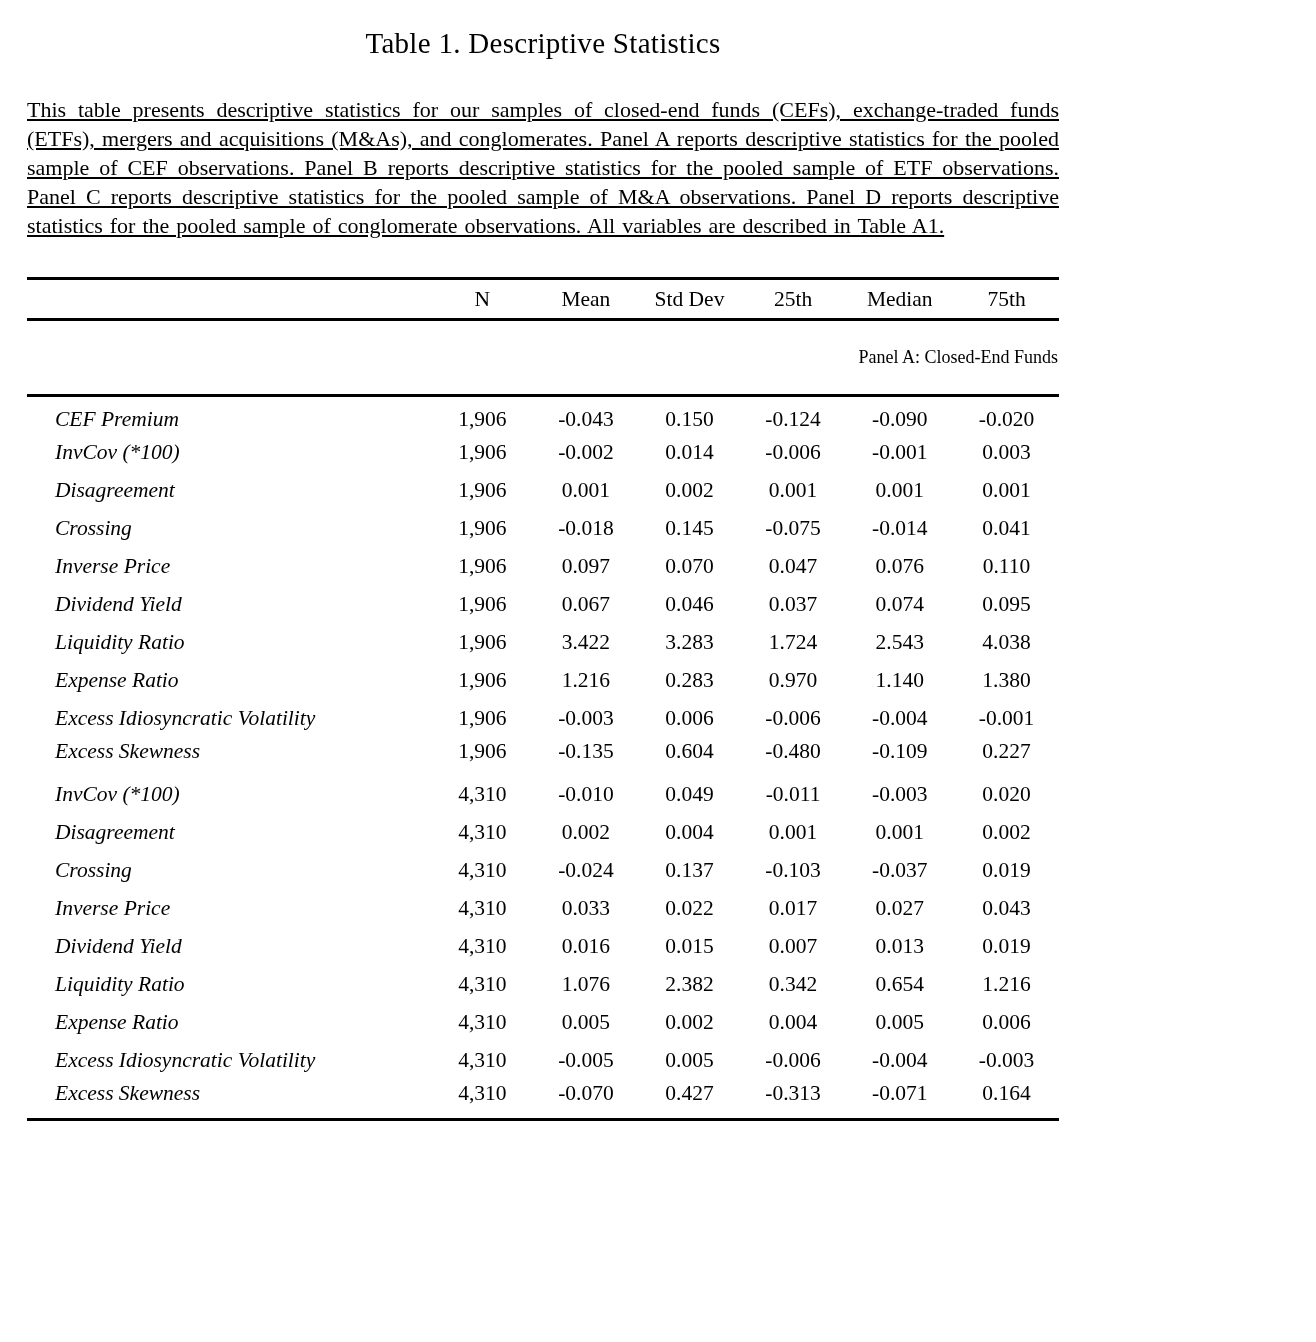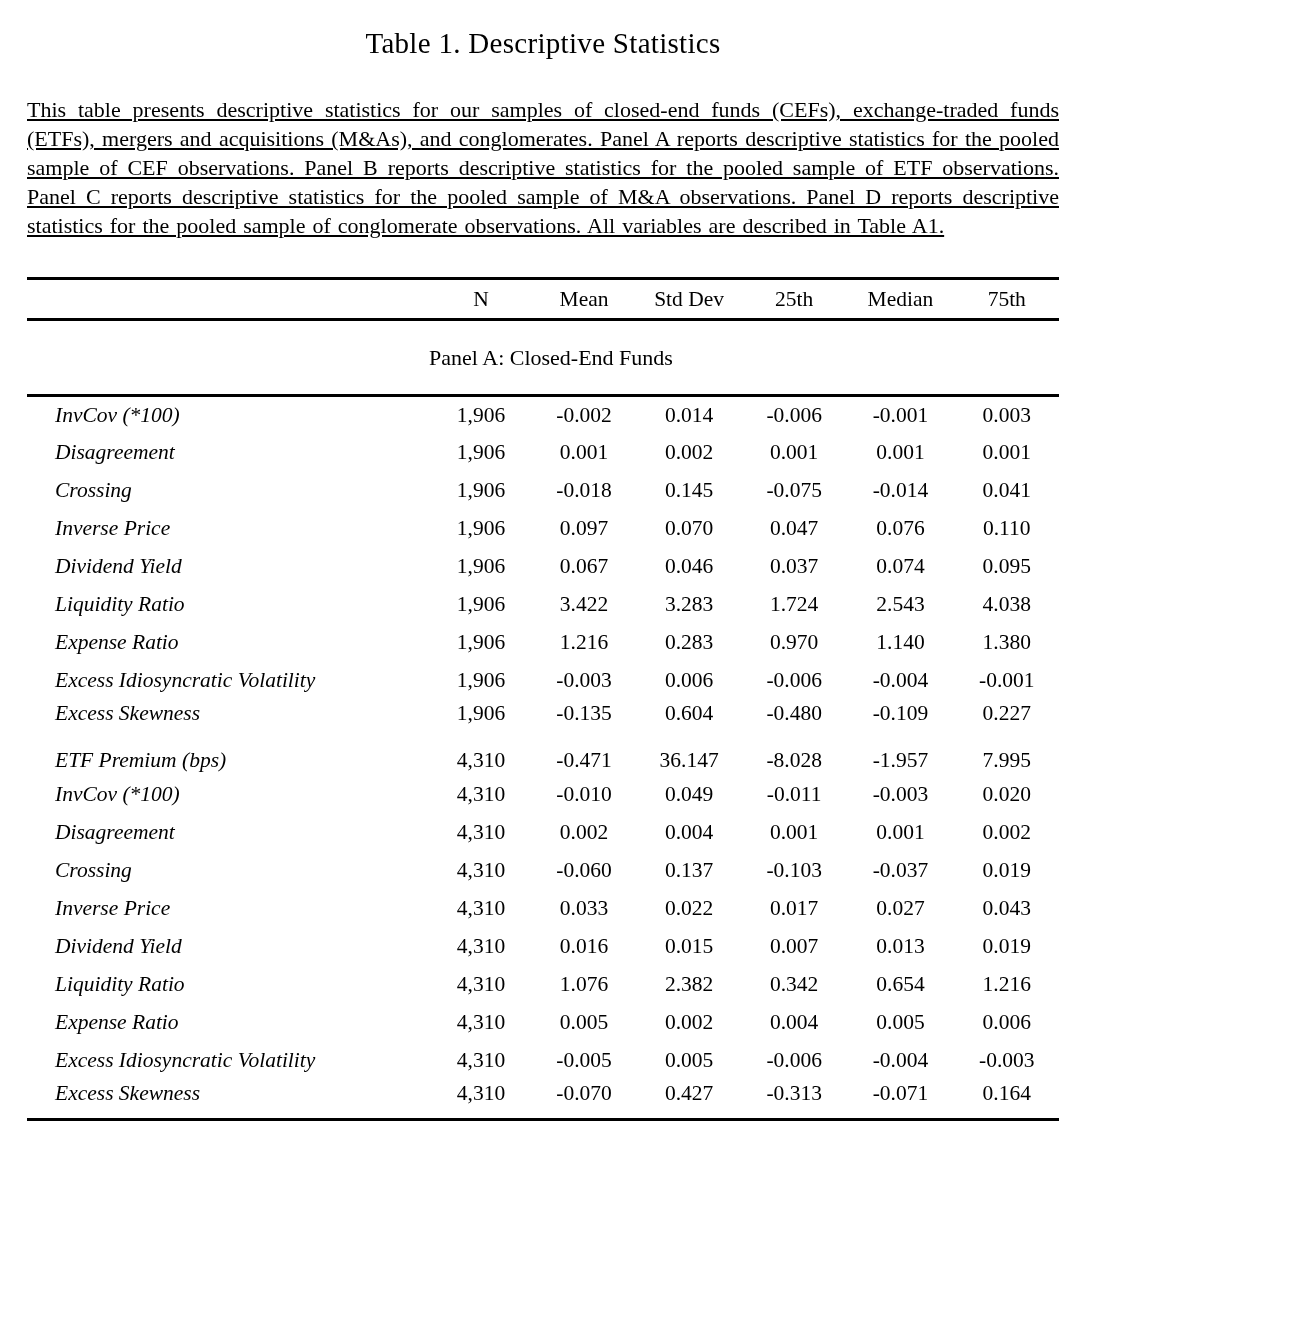--- a/index.html
+++ b/index.html
@@ -50,23 +50,23 @@
   thead tr.header-row {
     height: 41px;
     border-bottom: 3px solid #000;
   }
   tr.panel-heading-row {
     height: 76px;
     border-top: 3px solid #000;
     border-bottom: 3px solid #000;
   }
   tr.panel-heading-row td {
-    text-align: center;
+    text-align: right;
     padding-left: 17px;
-    font-size: 22px;
+    font-size: 18px;
     vertical-align: middle;
   }
   tr.data-row {
     height: 38px;
   }
   tr.data-row td {
     vertical-align: middle;
   }
   tr.data-row td.row-label {
     text-align: left;
@@ -108,20 +108,29 @@
         <th>Std Dev</th>
         <th>25th</th>
         <th>Median</th>
         <th>75th</th>
       </tr>
     </thead>
     <tbody id="table-body">
         <tr class="panel-heading-row">
           <td colspan="7">Panel A: Closed-End Funds</td>
         </tr>
+        <tr class="data-row first">
+          <td class="row-label">CEF Premium</td>
+          <td class="value">1,906</td>
+          <td class="value">-0.043</td>
+          <td class="value">0.150</td>
+          <td class="value">-0.124</td>
+          <td class="value">-0.090</td>
+          <td class="value">-0.020</td>
+        </tr>
         <tr class="data-row">
           <td class="row-label">InvCov (*100)</td>
           <td class="value">1,906</td>
           <td class="value">-0.002</td>
           <td class="value">0.014</td>
           <td class="value">-0.006</td>
           <td class="value">-0.001</td>
           <td class="value">0.003</td>
         </tr>
         <tr class="data-row">
@@ -189,29 +198,20 @@
         </tr>
         <tr class="data-row last">
           <td class="row-label">Excess Skewness</td>
           <td class="value">1,906</td>
           <td class="value">-0.135</td>
           <td class="value">0.604</td>
           <td class="value">-0.480</td>
           <td class="value">-0.109</td>
           <td class="value">0.227</td>
         </tr>
-        <tr class="data-row first">
-          <td class="row-label">ETF Premium (bps)</td>
-          <td class="value">4,310</td>
-          <td class="value">-0.471</td>
-          <td class="value">36.147</td>
-          <td class="value">-8.028</td>
-          <td class="value">-1.957</td>
-          <td class="value">7.995</td>
-        </tr>
         <tr class="data-row">
           <td class="row-label">InvCov (*100)</td>
           <td class="value">4,310</td>
           <td class="value">-0.010</td>
           <td class="value">0.049</td>
           <td class="value">-0.011</td>
           <td class="value">-0.003</td>
           <td class="value">0.020</td>
         </tr>
         <tr class="data-row">
@@ -219,21 +219,21 @@
           <td class="value">4,310</td>
           <td class="value">0.002</td>
           <td class="value">0.004</td>
           <td class="value">0.001</td>
           <td class="value">0.001</td>
           <td class="value">0.002</td>
         </tr>
         <tr class="data-row">
           <td class="row-label">Crossing</td>
           <td class="value">4,310</td>
-          <td class="value">-0.060</td>
+          <td class="value">-0.024</td>
           <td class="value">0.137</td>
           <td class="value">-0.103</td>
           <td class="value">-0.037</td>
           <td class="value">0.019</td>
         </tr>
         <tr class="data-row">
           <td class="row-label">Inverse Price</td>
           <td class="value">4,310</td>
           <td class="value">0.033</td>
           <td class="value">0.022</td>

